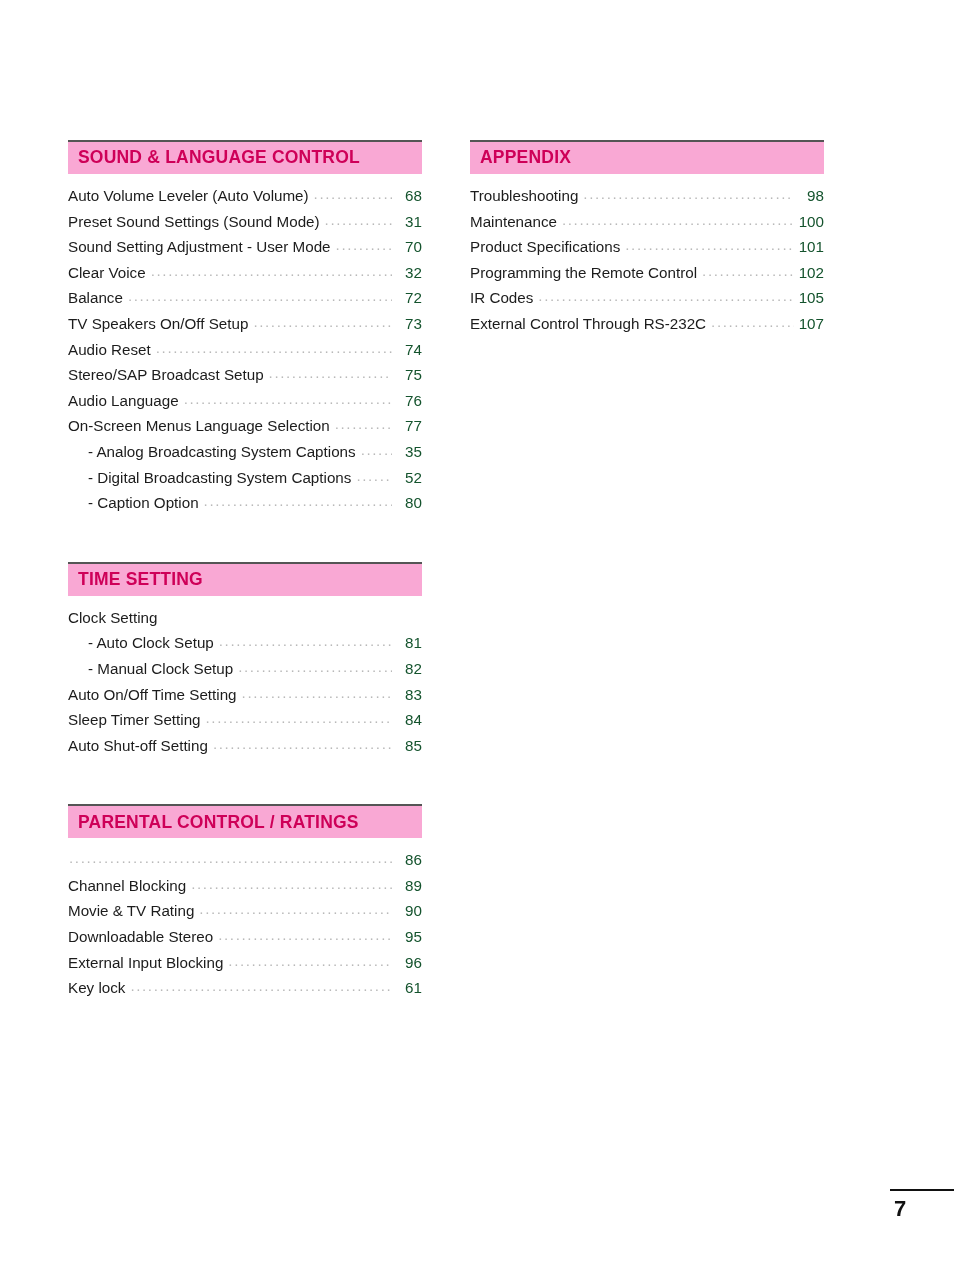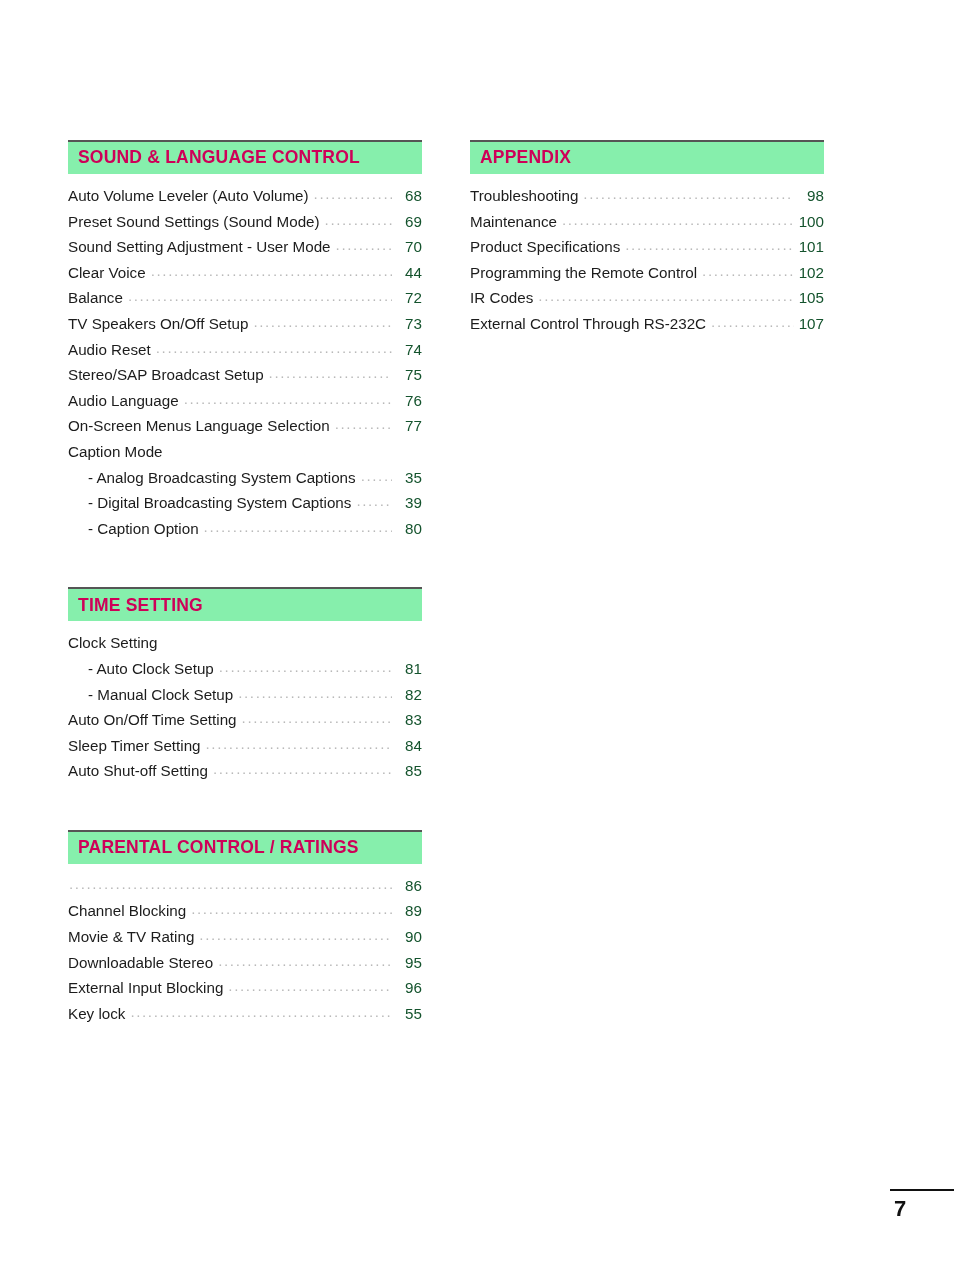--- a/index.html
+++ b/index.html
@@ -33,21 +33,21 @@
   .col {
     width: 354px;
     flex: 0 0 354px;
   }
 
   
   .section { margin-bottom: 46px; }
 
   .section-header {
     border-top: 2px solid #555555;
-    background: #86efac;
+    background: #f9a8d4;
     height: 34px;
     display: flex;
     align-items: center;
     padding-left: 10px;
     box-sizing: border-box;
   }
   .section-header-title {
     color: #ce0058;
     font-size: 17.5px;
     font-weight: bold;
@@ -141,31 +141,31 @@
           </div>
           <ul class="toc-list">
             <li class="toc-item">
               <span class="toc-label">Auto Volume Leveler (Auto Volume)</span>
               <span class="toc-dots"></span>
               <span class="toc-page">68</span>
             </li>
             <li class="toc-item">
               <span class="toc-label">Preset Sound Settings (Sound Mode)</span>
               <span class="toc-dots"></span>
-              <span class="toc-page">69</span>
+              <span class="toc-page">31</span>
             </li>
             <li class="toc-item">
               <span class="toc-label">Sound Setting Adjustment - User Mode</span>
               <span class="toc-dots"></span>
               <span class="toc-page">70</span>
             </li>
             <li class="toc-item">
               <span class="toc-label">Clear Voice</span>
               <span class="toc-dots"></span>
-              <span class="toc-page">44</span>
+              <span class="toc-page">32</span>
             </li>
             <li class="toc-item">
               <span class="toc-label">Balance</span>
               <span class="toc-dots"></span>
               <span class="toc-page">72</span>
             </li>
             <li class="toc-item">
               <span class="toc-label">TV Speakers On/Off Setup</span>
               <span class="toc-dots"></span>
               <span class="toc-page">73</span>
@@ -183,33 +183,29 @@
             <li class="toc-item">
               <span class="toc-label">Audio Language</span>
               <span class="toc-dots"></span>
               <span class="toc-page">76</span>
             </li>
             <li class="toc-item">
               <span class="toc-label">On-Screen Menus Language Selection</span>
               <span class="toc-dots"></span>
               <span class="toc-page">77</span>
             </li>
-            <li class="toc-item nodots">
-              <span class="toc-label">Caption Mode</span>
-              <span class="toc-dots"></span>
-            </li>
             <li class="toc-item indent">
               <span class="toc-label">- Analog Broadcasting System Captions</span>
               <span class="toc-dots"></span>
               <span class="toc-page">35</span>
             </li>
             <li class="toc-item indent">
               <span class="toc-label">- Digital Broadcasting System Captions</span>
               <span class="toc-dots"></span>
-              <span class="toc-page">39</span>
+              <span class="toc-page">52</span>
             </li>
             <li class="toc-item indent">
               <span class="toc-label">- Caption Option</span>
               <span class="toc-dots"></span>
               <span class="toc-page">80</span>
             </li>
           </ul>
         </div>
         <div class="section">
           <div class="section-header">
@@ -272,21 +268,21 @@
               <span class="toc-page">95</span>
             </li>
             <li class="toc-item">
               <span class="toc-label">External Input Blocking</span>
               <span class="toc-dots"></span>
               <span class="toc-page">96</span>
             </li>
             <li class="toc-item">
               <span class="toc-label">Key lock</span>
               <span class="toc-dots"></span>
-              <span class="toc-page">55</span>
+              <span class="toc-page">61</span>
             </li>
           </ul>
         </div>
       </div>
       <div class="col">
         <div class="section">
           <div class="section-header">
             <span class="section-header-title">APPENDIX</span>
           </div>
           <ul class="toc-list">

